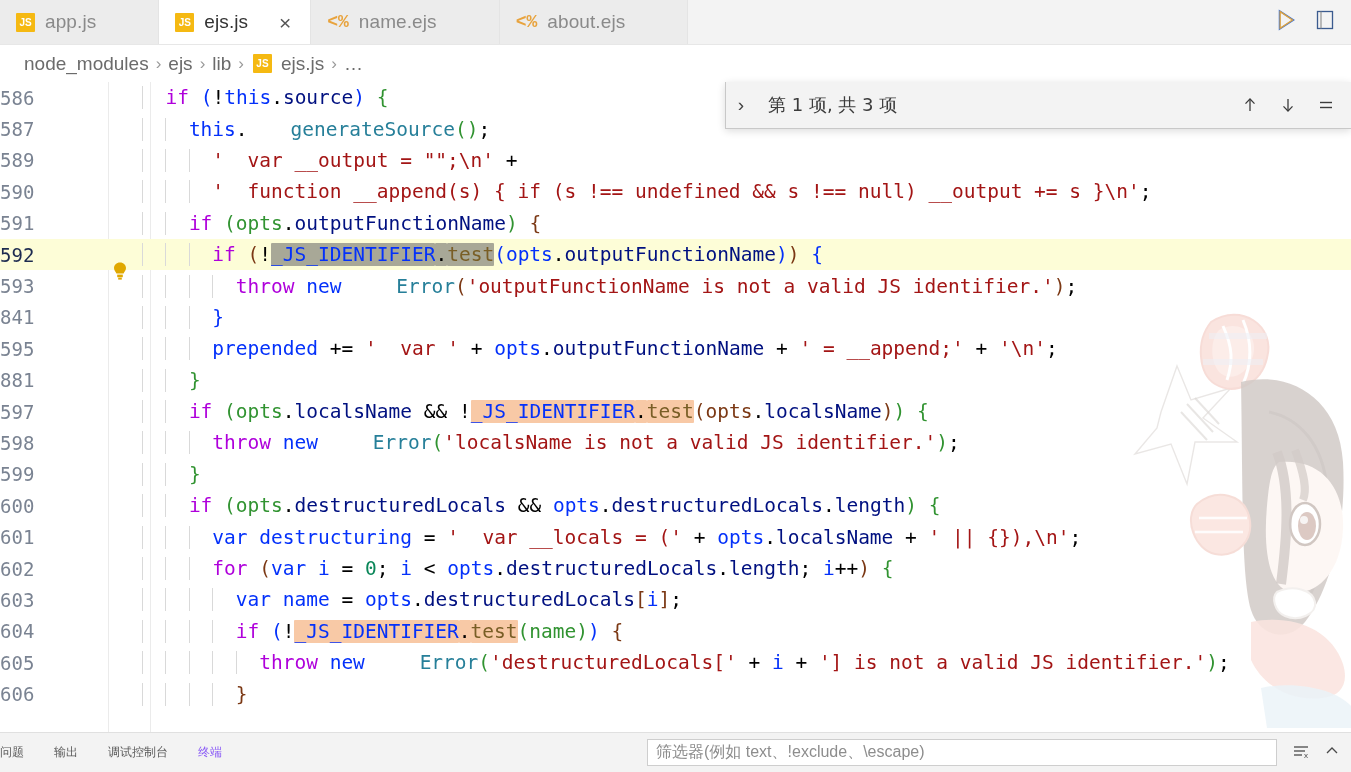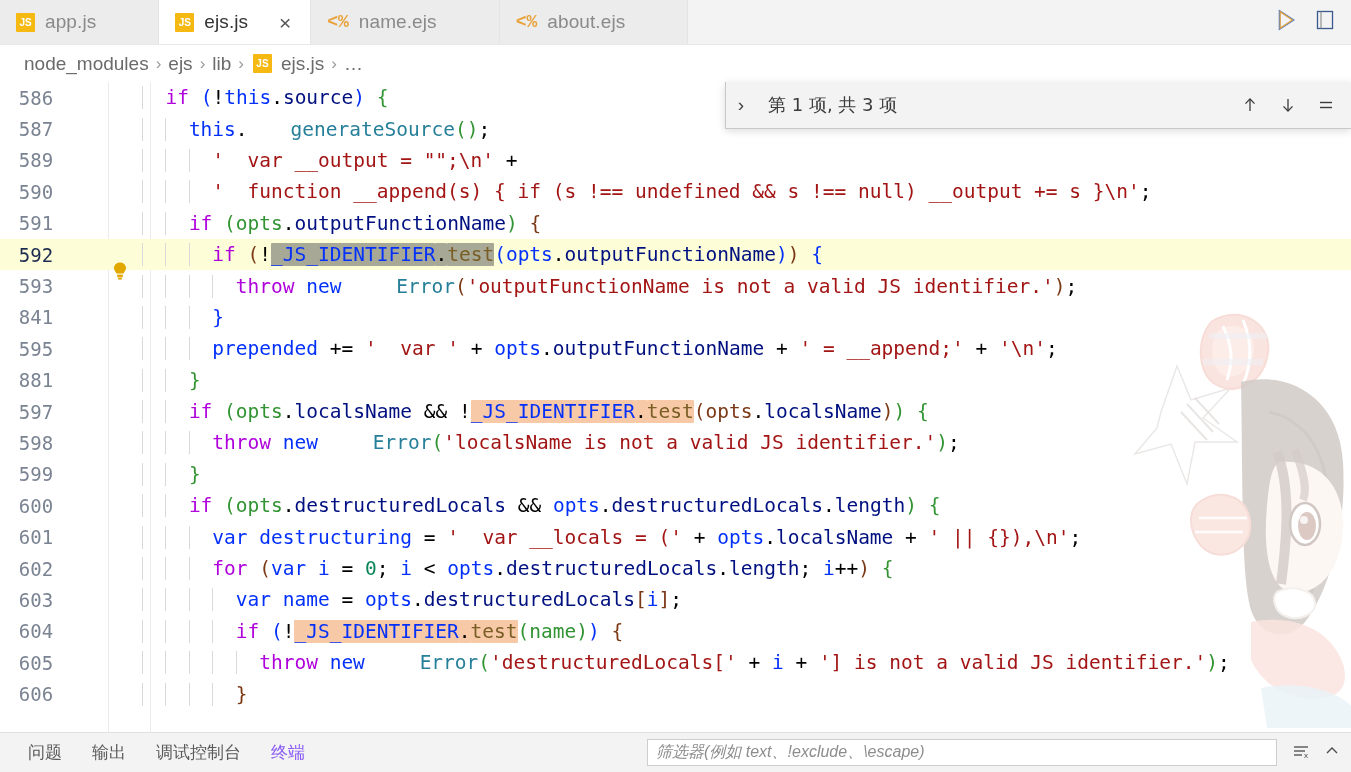--- a/index.html
+++ b/index.html
@@ -110,21 +110,21 @@
     display: flex;
     align-items: center;
     white-space: pre;
     font-family: "DejaVu Sans Mono", "Liberation Mono", monospace;
     font-size: 19.5px;
   }
   .code-line.cur { background: #fdfdd7; }
   .ln {
     width: 90px;
     flex: none;
-    text-align: center;
+    text-align: left;
     padding-right: 18px;
     box-sizing: border-box;
     color: #7a8392;
     font-family: "DejaVu Sans Mono","Liberation Mono", monospace;
     font-size: 19px;
   }
   .code-line.cur .ln { color: #1d2b50; }
   .gutter2 { width: 40px; flex: none; position: relative; }
   .bulb {
     position: absolute;
@@ -232,36 +232,34 @@
     width: 1351px; height: 40px;
     background: #f3f3f3;
     border-top: 1px solid #e0e0e0;
     display: flex; align-items: center;
     box-sizing: border-box;
     z-index: 20;
   }
   .panel-tabs {
     display: flex; align-items: center;
     gap: 30px;
-    padding-left: 28px;
-    font-size: 17px;
+    font-size: 12px;
     color: #5a5a5a;
   }
   .panel-tab.active { color: #8b5cf6; }
   .panel-filter {
     margin-left: auto;
     width: 630px; height: 27px;
     background: #ffffff;
     border: 1px solid #cecece;
     display: flex; align-items: center;
     padding: 0 8px;
     box-sizing: border-box;
     font-size: 16px;
     color: #8d8d8d;
-    font-style: italic;
   }
   .panel-actions {
     display: flex; align-items: center; gap: 12px;
     padding: 0 10px 0 14px;
     color: #4a4a4a;
   }
 </style>
 </head>
 <body>
 

